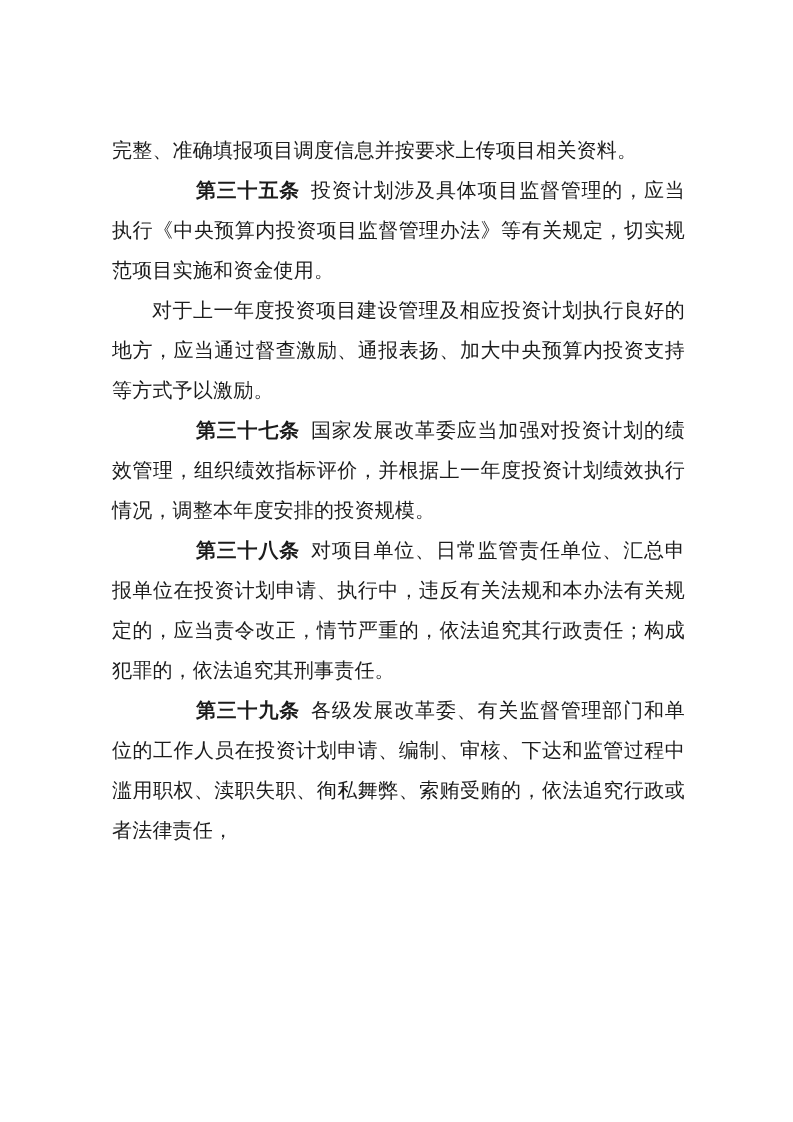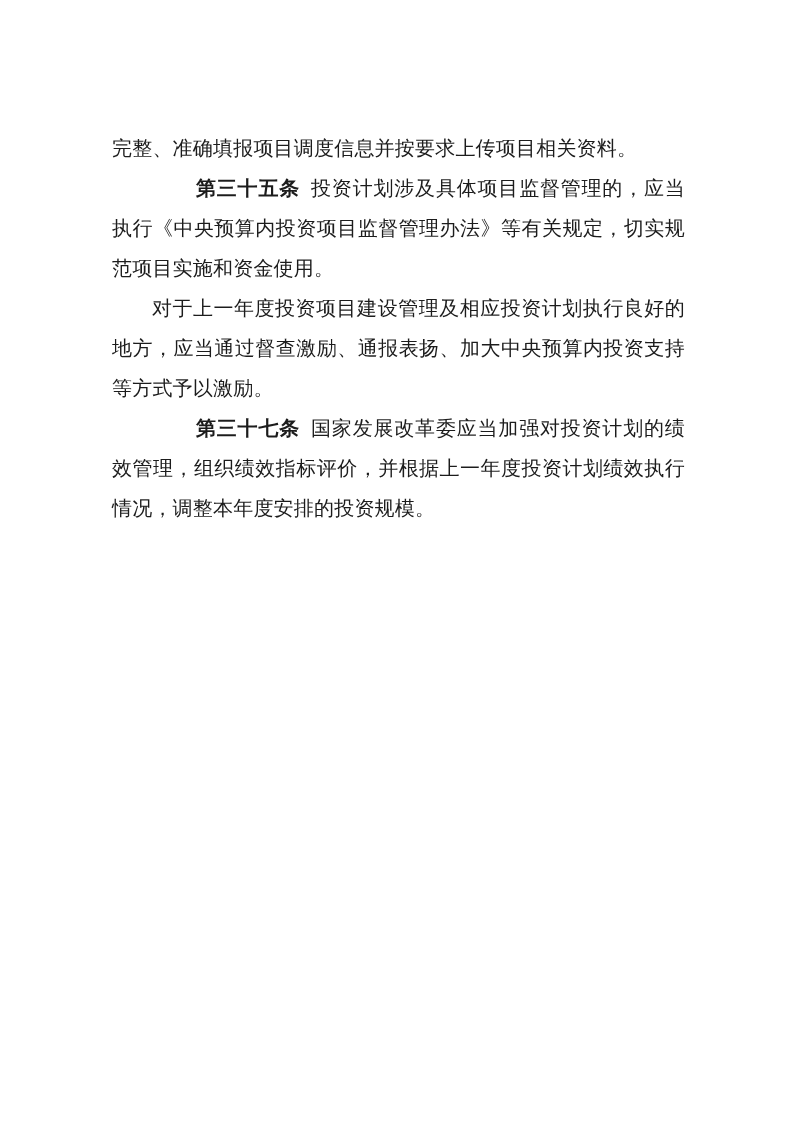--- a/index.html
+++ b/index.html
@@ -6,21 +6,21 @@
     margin: 0;
     padding: 0;
     background: #ffffff;
   }
   .page {
     position: relative;
     width: 793px;
     height: 873px;
     background: #ffffff;
     overflow: hidden;
-    font-family: Liberation Mono, monospace;
+    font-family: Liberation Serif, serif;
     color: #1c1c1c;
   }
   .content {
     position: absolute;
     left: 112px;
     top: 130px;
     width: 573px;
   }
   .para {
     margin: 0;
@@ -62,18 +62,20 @@
     <p class="para no-indent"><span>完整、准确填报项目调度信息并按要求上传项目相关资料。</span></p>
 
     <p class="para"><span class="prefix">第三十五条</span><span>投资计划涉及具体项目监督管理的，应当执行《中央预算内投资项目监督管理办法》等有关规定，切实规范项目实施和资金使用。</span></p>
 
 
 
     <p class="para"><span>对于上一年度投资项目建设管理及相应投资计划执行良好的地方，应当通过督查激励、通报表扬、加大中央预算内投资支持等方式予以激励。</span></p>
 
     <p class="para"><span class="prefix">第三十七条</span><span>国家发展改革委应当加强对投资计划的绩效管理，组织绩效指标评价，并根据上一年度投资计划绩效执行情况，调整本年度安排的投资规模。</span></p>
 
+    <p class="para"><span class="prefix">第三十八条</span><span>对项目单位、日常监管责任单位、汇总申报单位在投资计划申请、执行中，违反有关法规和本办法有关规定的，应当责令改正，情节严重的，依法追究其行政责任；构成犯罪的，依法追究其刑事责任。</span></p>
 
+    <p class="para"><span class="prefix">第三十九条</span><span>各级发展改革委、有关监督管理部门和单位的工作人员在投资计划申请、编制、审核、下达和监管过程中滥用职权、渎职失职、徇私舞弊、索贿受贿的，依法追究行政或者法律责任，</span></p>
 
   </div>
 
   <div class="page-number">11</div>
 </div>
 
 </body></html>

